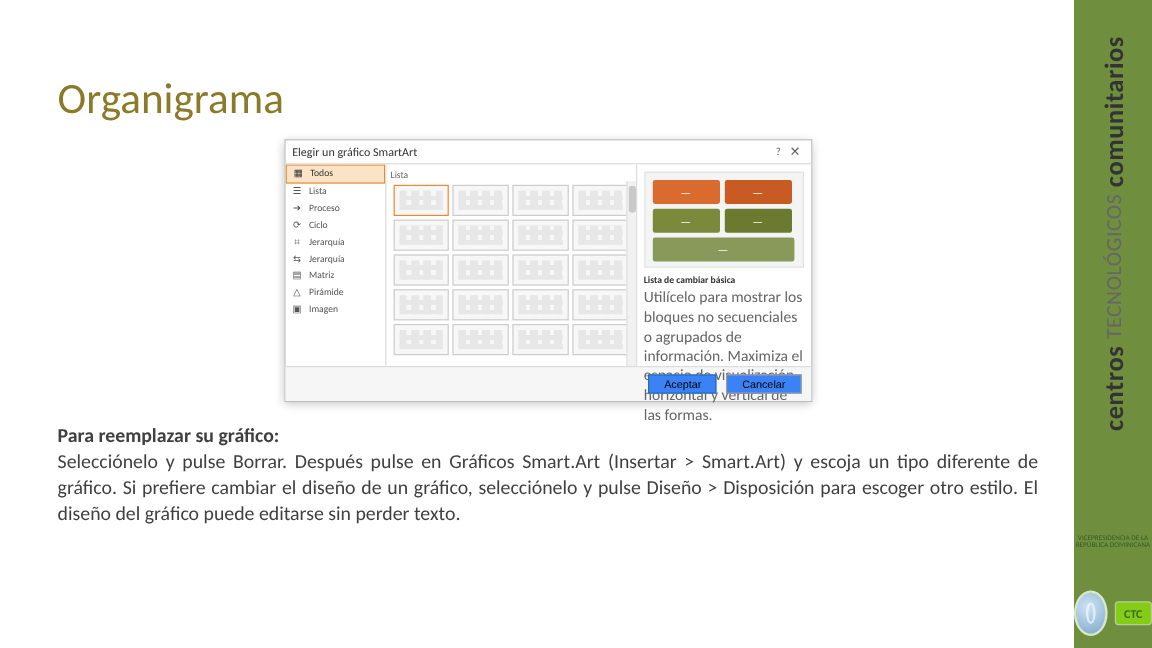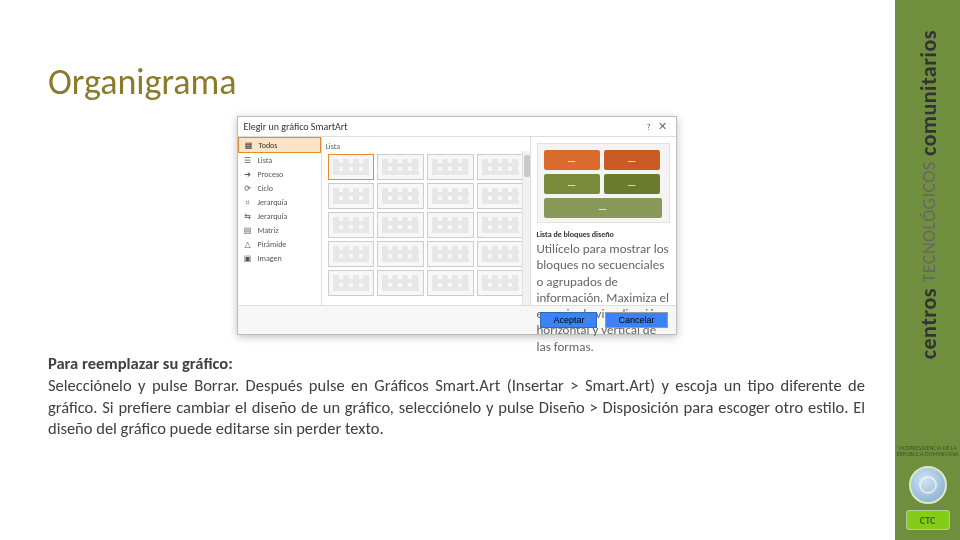--- a/index.html
+++ b/index.html
@@ -52,21 +52,21 @@
   .instructions b { font-weight: 700; }
 
   .sideband { width: 65px; height: 540px; background: #6f8f3f; position: relative; display: flex; flex-direction: column; align-items: center; }
   .sideband .vertical {
     position: absolute; top: 30px; left: 50%; transform: translateX(-50%) rotate(180deg);
     writing-mode: vertical-rl; white-space: nowrap; color: #4a4a4a;
     font-size: 22px; letter-spacing: 0.5px;
   }
   .sideband .vertical .bold { font-weight: 700; color: #333; }
   .sideband .vertical .thin { font-weight: 300; color: #666; font-size: 18px; }
-  .logos { position: absolute; bottom: 10px; left: 0; right: 0; display: flex; flex-direction: column; align-items: center; gap: 6px; }
+  .logos { position: absolute; bottom: 10px; left: 0; right: 0; display: flex; flex-direction: row; align-items: center; gap: 6px; }
   .logo-circ { width: 38px; height: 38px; border-radius: 50%; background: radial-gradient(circle at 40% 35%, #cfe3f5, #7ba7c9); border: 2px solid #d9e8c8; position: relative; }
   .logo-circ::after { content: ""; position: absolute; inset: 8px; border: 2px solid #fff; border-radius: 50%; opacity: .6; }
   .logo-ctc { width: 44px; height: 20px; background: #84cc16; border-radius: 3px; display: flex; align-items: center; justify-content: center; font-size: 10px; font-weight: 700; color: #3a6b2e; border: 1px solid #b8cc98; }
   .sub { position: absolute; bottom: 72px; left: -8px; right: -8px; font-size: 6px; text-align: center; color: #3a5a20; line-height: 1.1; }
 </style>
 </head>
 <body>
 
 <div class="page">
 
@@ -150,21 +150,21 @@
         </div>
 
         <div class="preview">
           <div class="pv-canvas">
             <div class="blk o1">—</div>
             <div class="blk o2">—</div>
             <div class="blk g1">—</div>
             <div class="blk g2">—</div>
             <div class="blk wide">—</div>
           </div>
-          <div class="pv-title">Lista de bloques diseño</div>
+          <div class="pv-title">Lista de cambiar básica</div>
           <div class="pv-desc">Utilícelo para mostrar los bloques no secuenciales o agrupados de información. Maximiza el espacio de visualización horizontal y vertical de las formas.</div>
         </div>
 
       </div>
       <div class="dlg-buttons">
         <button class="btn primary">Aceptar</button>
         <button class="btn">Cancelar</button>
       </div>
     </div>
 

